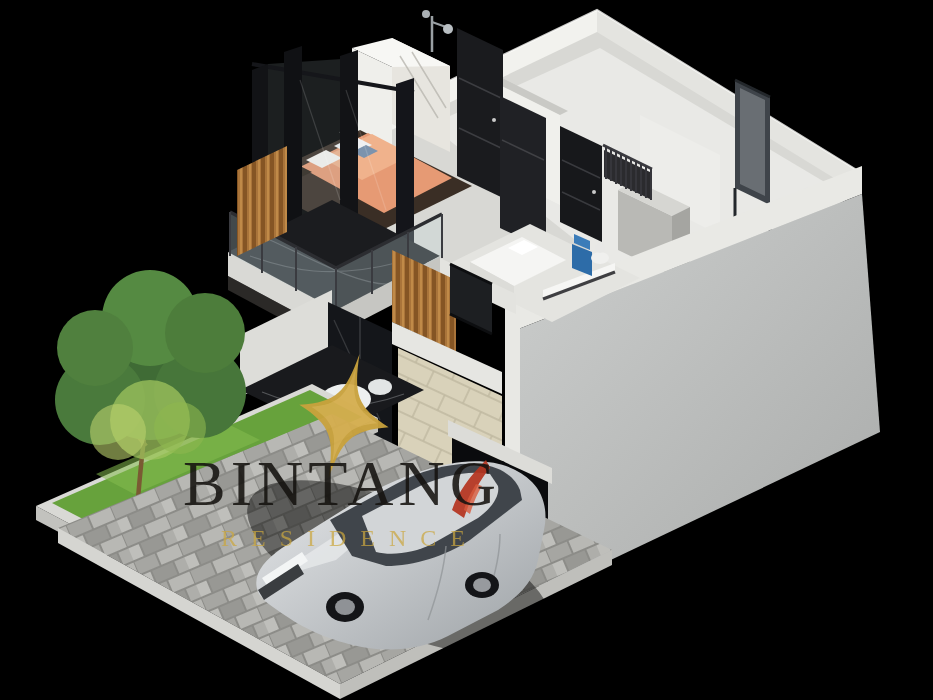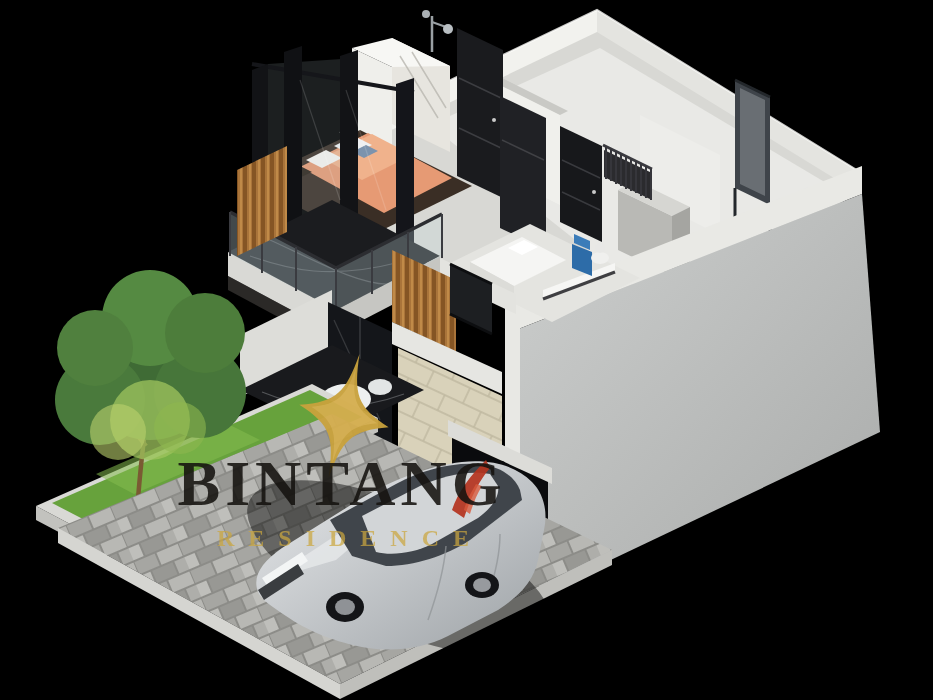--- a/index.html
+++ b/index.html
@@ -4,24 +4,24 @@
 <style>
   html,body{margin:0;padding:0;background:#000;}
   .canvas{position:relative;width:933px;height:700px;background:#000;overflow:hidden;
           font-family:"Liberation Sans",sans-serif;}
   .scene-svg{position:absolute;left:0;top:0;}
   
   .wm{position:absolute;z-index:5;pointer-events:none;}
   .wm-logo{left:296px;top:352px;width:96px;height:128px;opacity:.95;}
   .wm-accent{left:446px;top:458px;width:46px;height:64px;opacity:.92;}
   .wm-brand{left:342px;top:452px;transform:translateX(-50%);
-            font-family:"Liberation Serif",serif;font-weight:700;font-size:64px;
+            font-family:"Liberation Serif",serif;font-weight:400;font-size:64px;
             letter-spacing:5px;line-height:1;color:rgba(20,18,15,0.88);white-space:nowrap;}
   .wm-sub{left:350px;top:526px;transform:translateX(-50%);
-          font-family:"Liberation Serif",serif;font-weight:700;font-size:24px;
+          font-family:"Liberation Serif",serif;font-weight:400;font-size:24px;
           letter-spacing:14px;line-height:1;color:rgba(203,166,62,0.72);white-space:nowrap;}
 </style>
 </head>
 <body>
 
 <div class="canvas">
 
 <svg class="scene-svg" width="933" height="700" viewBox="0 0 933 700">
   <defs>
     <linearGradient id="gradWall" x1="0" y1="0" x2="1" y2="1">

